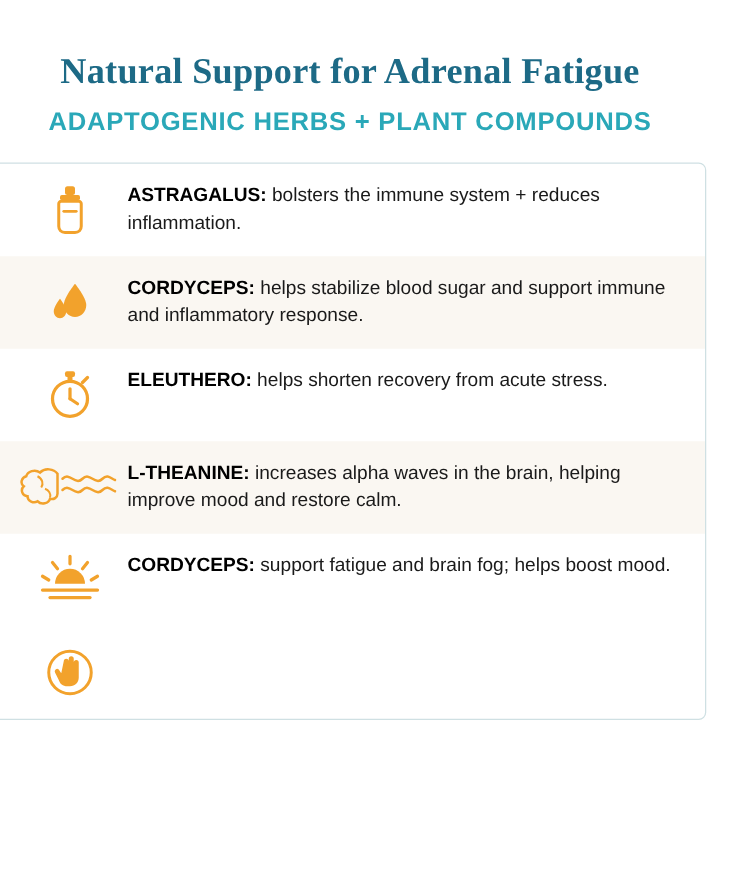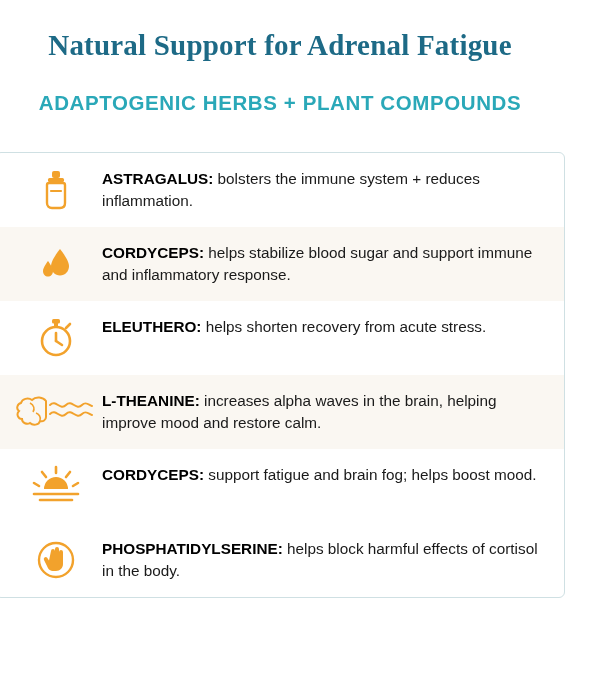--- a/index.html
+++ b/index.html
@@ -10,25 +10,24 @@
     width: 600px;
     height: 700px;
     background: #ffffff;
     font-family: "Liberation Sans", sans-serif;
     overflow: hidden;
   }
   .infographic {
     width: 560px;
     height: 700px;
     box-sizing: border-box;
-    padding: 0;
+    padding: 12px;
     display: flex;
     flex-direction: column;
     align-items: center;
-    gap: 17px;
   }
   .title {
     margin-top: 30px;
     font-family: "Liberation Serif", serif;
     font-weight: bold;
     font-size: 29px;
     color: #1d6a86;
     letter-spacing: 0.2px;
     text-align: center;
     line-height: 1.1;
@@ -165,19 +164,16 @@
     </div>
 
 
     <div class="row">
       <div class="icon-cell">
         <svg width="46" height="46" viewBox="0 0 46 46">
           <circle cx="23" cy="23" r="17" fill="none" stroke="#f2a22c" stroke-width="2.4"></circle>
           <path d="M18 14 a2 2 0 0 1 4 0 v7 v-9 a2 2 0 0 1 4 0 v9 v-6 a2 2 0 0 1 4 0 v12 c0 4 -3 7 -7 7 h-2 c-4 0 -6 -2 -7 -5 l-3 -6 a2 2 0 0 1 3 -2.5 l2 3 z" fill="#f2a22c"></path>
         </svg>
       </div>
-      <div class="text-cell">
-        <span class="term">PHOSPHATIDYLSERINE:</span><span class="desc"> helps block harmful effects of cortisol in the body.</span>
-      </div>
     </div>
 
   </div>
 </div>
 
 </body></html>

